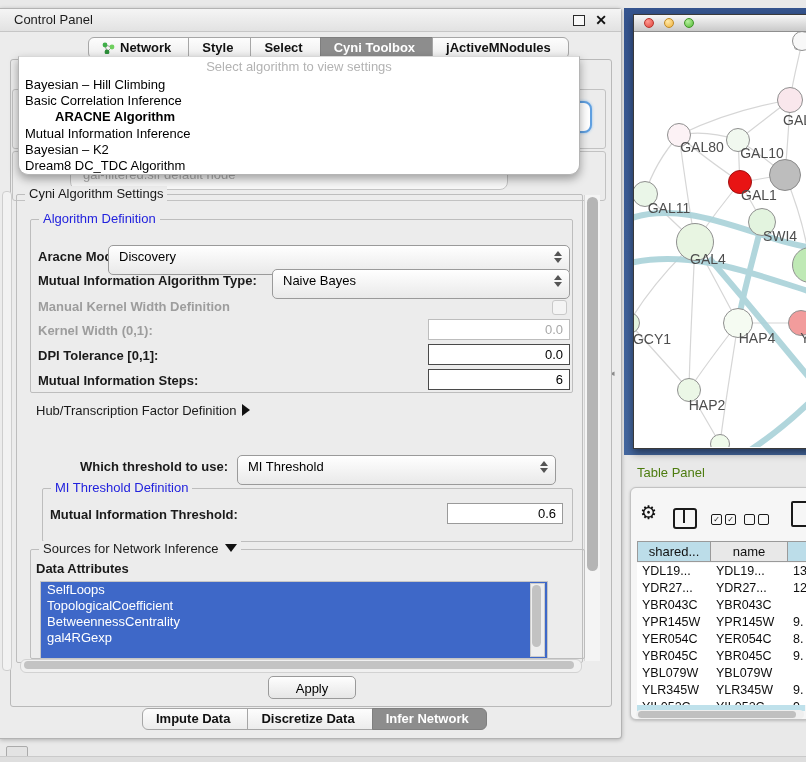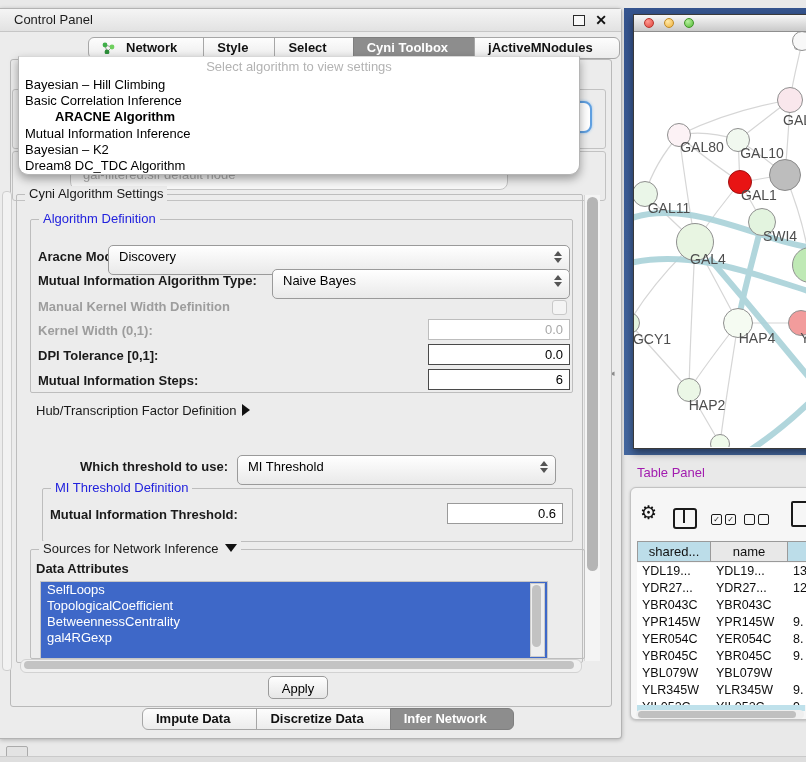--- a/index.html
+++ b/index.html
@@ -11,23 +11,23 @@
       border:1px solid #b3b3b3;border-left:none;border-radius:0 4px 4px 0;
       box-shadow:0 1px 4px rgba(0,0,0,.25);}
   .cp-title{position:absolute;left:0;top:0;width:100%;height:22px;
       background:linear-gradient(#f5f5f5,#e2e2e2);border-bottom:1px solid #c6c6c6;}
   .cp-title .t{position:absolute;left:14px;top:3px;font-size:13px;color:#1c1c1c;}
   .float-btn{position:absolute;right:36px;top:6px;width:10px;height:9px;border:1.6px solid #2a2a2a;background:#f8f8f8;}
   .close-btn{position:absolute;right:14px;top:2px;font-size:14px;font-weight:bold;color:#111;line-height:18px;}
 
   
   .tabbar{position:absolute;display:flex;align-items:stretch;}
-  .tab{border:1px solid #a6a6a6;margin-left:-1px;padding:2px 26px 3px 13px;
+  .tab{border:1px solid #a6a6a6;margin-left:-1px;padding:2px 17px 3px 13px;
        background:linear-gradient(#fdfdfd,#ececec);font-weight:600;font-size:13px;color:#111;
-       display:flex;align-items:center;gap:11px;white-space:nowrap;}
+       display:flex;align-items:center;gap:5px;white-space:nowrap;}
   .tab:first-child{border-radius:6px 0 0 6px;margin-left:0;}
   .tab:last-child{border-radius:0 6px 6px 0;justify-content:center;}
   .tab.sel{background:#8d8d8d;color:#fff;border-color:#7f7f7f;}
 
   
   .popup{position:absolute;left:18px;top:47px;width:560px;height:117px;background:#fff;
       border:1px solid #b5b5b5;border-top:1px solid #d8d8d8;border-radius:0 0 10px 10px;
       box-shadow:0 4px 10px rgba(0,0,0,.35);z-index:50;overflow:hidden;}
   .popup .hdr{height:18px;text-align:center;color:#b3b3b3;padding-top:2px;font-size:13px;}
   .dd-item{height:16.2px;line-height:16.2px;padding-left:6px;font-size:13px;color:#000;}
@@ -90,21 +90,21 @@
   .list-vsb .th{position:absolute;left:1px;top:1px;width:9px;height:62px;background:#c2c2c2;border-radius:5px;}
 
   .hsb{position:absolute;left:20px;top:650px;width:560px;height:12px;background:#f0f0f0;
       border:1px solid #d2d2d2;border-radius:6px;z-index:7;}
   .hsb .th{position:absolute;left:3px;top:1px;width:550px;height:8px;background:#c3c3c3;border-radius:4px;}
 
   .vsb{position:absolute;left:584px;top:186px;width:15px;height:466px;background:#f4f4f4;
       border-left:1px solid #d6d6d6;z-index:6;}
   .vsb .th{position:absolute;left:2px;top:2px;width:11px;height:374px;background:#b5b5b5;border-radius:6px;}
 
-  .apply{position:absolute;left:268px;top:667px;width:60px;height:23px;z-index:7;
+  .apply{position:absolute;left:268px;top:667px;width:88px;height:23px;z-index:7;
       border:1px solid #9a9a9a;border-radius:5px;background:linear-gradient(#fefefe,#e6e6e6);
       font-size:13px;text-align:center;line-height:21px;color:#000;}
 
   
   .stub{position:absolute;left:6px;top:746px;width:20px;height:16px;border:1px solid #ababab;
       background:#e3e3e3;border-radius:2px;}
   .bot-band{position:absolute;left:0;top:756px;width:806px;height:6px;background:#dedede;border-top:1px solid #cacaca;}
 
   .div-arrow{position:absolute;left:610px;top:368px;font-size:9px;color:#8a8a8a;}
 
@@ -119,21 +119,21 @@
   .l-red{left:10px;background:radial-gradient(circle at 35% 30%,#ff9a92,#e0443c);border:1px solid #b8342e;}
   .l-yellow{left:30px;background:radial-gradient(circle at 35% 30%,#ffe9a8,#f0b23e);border:1px solid #c08b27;}
   .l-green{left:50px;background:radial-gradient(circle at 35% 30%,#b8f0a0,#55bc37);border:1px solid #3f9428;}
   .canvas{position:absolute;left:0;top:17px;width:180px;height:415px;background:#fff;overflow:hidden;}
   .node{position:absolute;border-radius:50%;box-sizing:border-box;border:1px solid #8f8f8f;}
   .nlabel{position:absolute;font-size:14px;color:#4d4d4d;white-space:nowrap;transform:translate(-50%,-50%);}
   .sliver{position:absolute;left:160px;top:3px;width:22px;height:13px;background:#fdfdfd;
       border:1px solid #9a9a9a;border-radius:3px;}
 
   
-  .tp-title{position:absolute;left:637px;top:465px;font-size:13px;color:#a21caf;}
+  .tp-title{position:absolute;left:637px;top:465px;font-size:13px;color:#4d7c0f;}
   .tcard{position:absolute;left:630px;top:487px;width:180px;height:231px;background:#f6f6f6;
       border:1px solid #c2c2c2;border-radius:6px;box-shadow:0 1px 3px rgba(0,0,0,.2);overflow:hidden;}
   .gear{position:absolute;left:9px;top:15px;font-size:19px;color:#111;line-height:19px;}
   .colicon{position:absolute;left:42px;top:20px;width:20px;height:17px;border:2px solid #1a1a1a;border-radius:3px;}
   .colicon:after{content:"";position:absolute;left:8px;top:0;width:2px;height:13px;background:#1a1a1a;}
   .ckpair{position:absolute;top:26px;display:flex;gap:3px;}
   .ck{width:9px;height:9px;border:1.5px solid #1a1a1a;border-radius:2px;font-size:8px;line-height:9px;color:#111;text-align:center;}
   .docicon{position:absolute;left:160px;top:13px;width:18px;height:22px;border:2px solid #1a1a1a;border-radius:2px 6px 2px 2px;background:#f6f6f6;}
   .thead{position:absolute;top:53px;height:21px;box-sizing:border-box;border:1px solid #9a9a9a;
       font-size:13px;text-align:center;line-height:20px;color:#111;overflow:hidden;}

